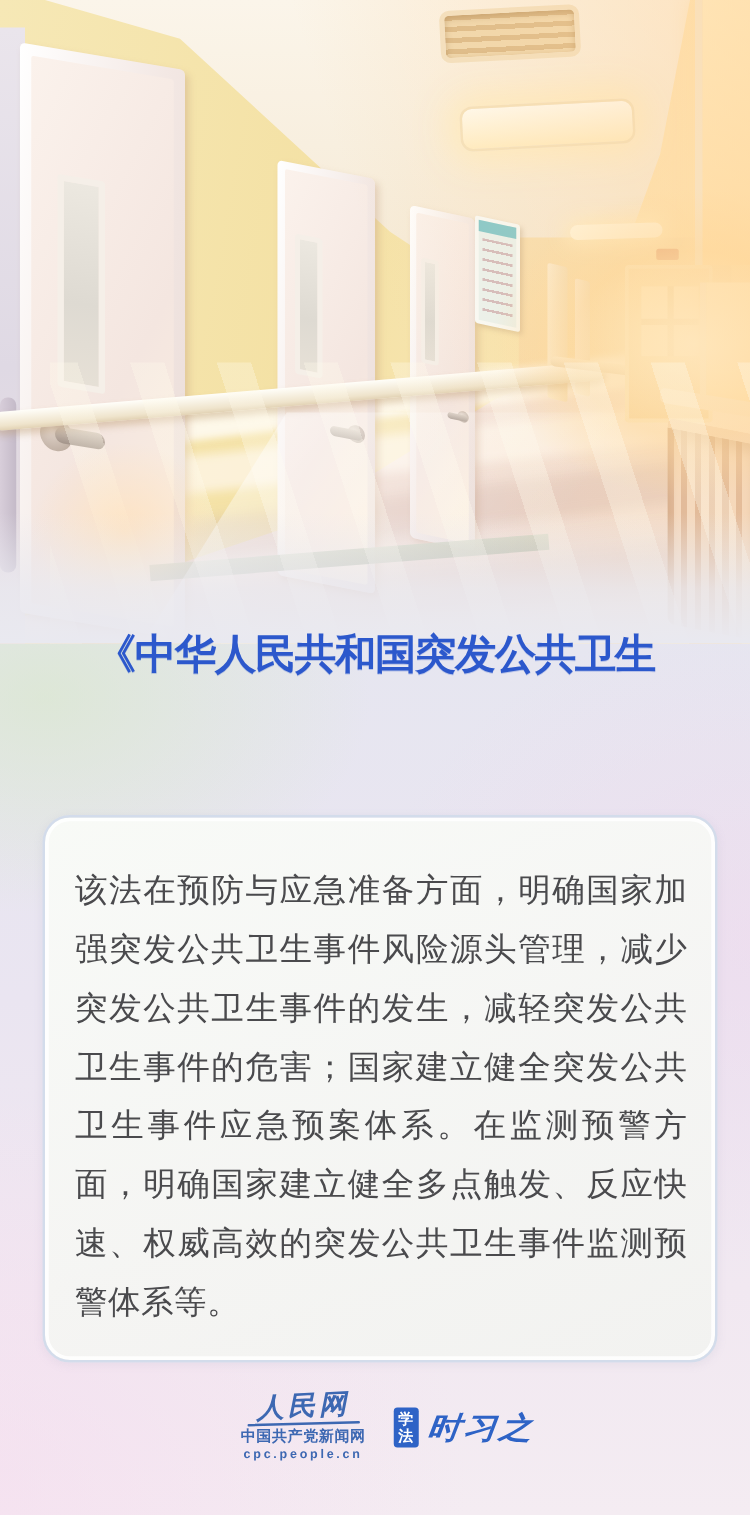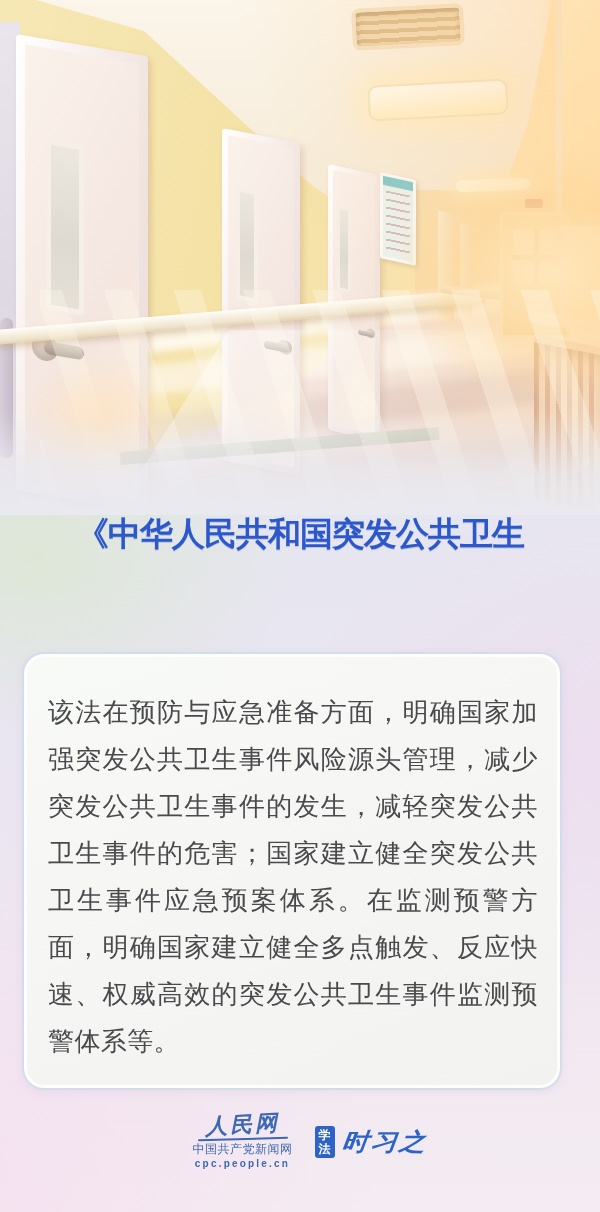--- a/index.html
+++ b/index.html
@@ -145,43 +145,43 @@
   .hero-fade { left: 0; right: 0; bottom: 0; height: 105px;
     background: linear-gradient(180deg, rgba(233,233,240,0) 0%, rgba(233,233,240,0.78) 58%, #E9E9F0 100%); }
 
   .ai-label { position: absolute; top: 17px; right: 9px; z-index: 5;
     color: #FFFFFF; font-size: 22px; font-weight: 500; letter-spacing: 1px;
     text-shadow: 0 0 8px rgba(205,160,115,0.6); }
 
   
   .title { position: absolute; left: 0; top: 497px; width: 600px; text-align: center;
     color: #2C58CC; font-weight: 900; font-size: 33px; line-height: 51px;
-    letter-spacing: -1px; text-shadow: 0 1px 0 rgba(44,88,204,0.25); margin-top: 11px; }
+    letter-spacing: -1px; text-shadow: 0 1px 0 rgba(44,88,204,0.25); }
   .date { position: absolute; left: 0; top: 606px; width: 600px; text-align: center;
     font-family: "Liberation Serif", "DejaVu Serif", serif;
     color: #333333; font-weight: 700; font-size: 30px; }
 
-  .card { position: absolute; left: 22px; top: 652px; width: 540px; height: 438px;
+  .card { position: absolute; left: 34px; top: 652px; width: 540px; height: 438px;
     border-radius: 22px; border: 2px solid #D3DCEB;
     background: linear-gradient(160deg, rgba(250,252,248,0.92), rgba(242,243,240,0.9));
     box-shadow: inset 0 0 0 3px rgba(255,255,255,0.85), 0 2px 8px rgba(150,150,185,0.12);
     padding: 35px 22px 0 24px; overflow: hidden; }
   .card p { color: #4A4A4D; font-size: 26px; line-height: 47px; font-weight: 500;
     letter-spacing: 0.4px; text-align: justify; }
 
   
   .footer { position: absolute; left: 0; top: 1112px; width: 600px; height: 60px;
     display: flex; justify-content: center; align-items: center; gap: 22px;
     transform: translateX(6px); }
   .pd-logo { display: flex; flex-direction: column; align-items: center; color: #3D68B2; }
   .pd-script { font-size: 22px; font-weight: 700; font-style: italic; letter-spacing: 3px;
     transform: rotate(-3deg); line-height: 22px; }
   .pd-underline { width: 90px; height: 2px; background: #3D68B2; border-radius: 1px;
     margin: 2px 0 3px; transform: rotate(-1.5deg); }
-  .pd-name { font-size: 12px; font-weight: 400; letter-spacing: 0.5px; line-height: 13px; }
+  .pd-name { font-size: 12px; font-weight: 700; letter-spacing: 0.5px; line-height: 13px; }
   .pd-domain { font-size: 10px; font-weight: 700; letter-spacing: 2.2px; line-height: 12px; margin-top: 2px; }
   .sx-group { display: flex; align-items: center; gap: 7px; }
   .xf-badge { width: 20px; height: 32px; border-radius: 3px; background: #2E63C6;
     display: flex; flex-direction: column; align-items: center; justify-content: center;
     color: #FFFFFF; font-size: 12px; font-weight: 700; line-height: 14px; }
   .sx-text { color: #2E63C6; font-size: 24px; font-weight: 900; font-style: italic;
     letter-spacing: 2px; transform: skewX(-6deg) scaleX(1.1); transform-origin: 0 50%; }
 </style>
 </head>
 <body>

